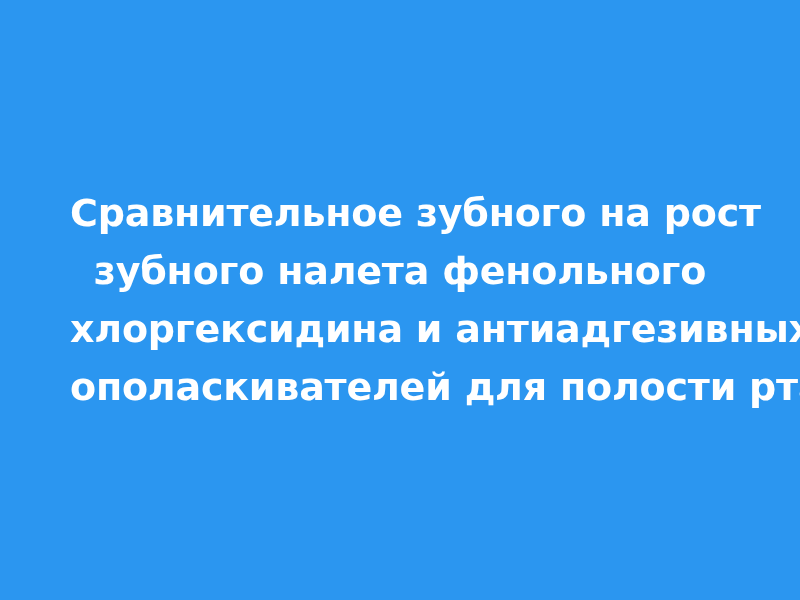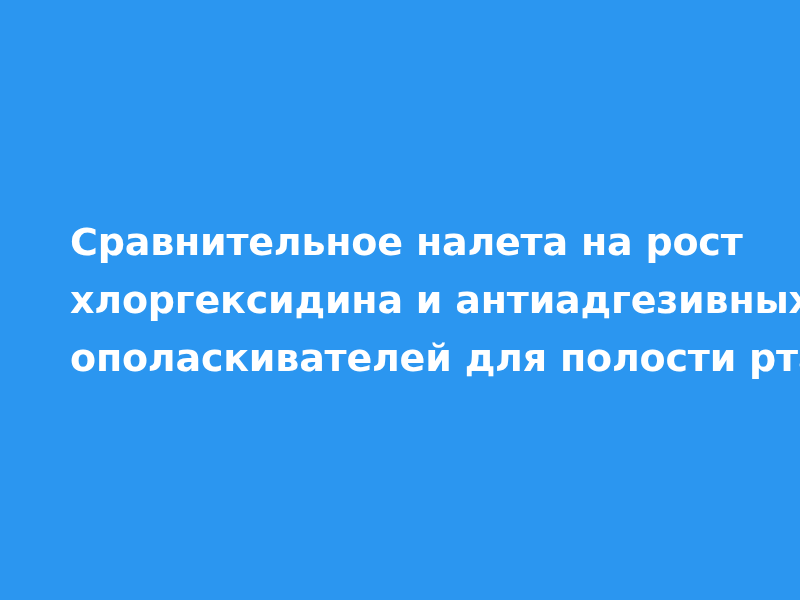--- a/index.html
+++ b/index.html
@@ -41,18 +41,19 @@
     white-space: nowrap;
     -webkit-font-smoothing: antialiased;
   }
 </style>
 </head>
 <body style="background: rgb(43, 150, 240);">
 
 <div id="title-card" style="background: rgb(43, 150, 240);">
 
   <h1 id="title-block">
-    <span class="title-line" style="color: rgb(255, 255, 255);">Сравнительное налета на рост</span>
+    <span class="title-line" style="color: rgb(255, 255, 255);">Сравнительное зубного на рост</span>
+    <span class="title-line" style="color: rgb(255, 255, 255);">зубного налета фенольного</span>
     <span class="title-line" style="color: rgb(255, 255, 255);">хлоргексидина и антиадгезивных</span>
     <span class="title-line" style="color: rgb(255, 255, 255);">ополаскивателей для полости рта</span>
   </h1>
 
 </div>
 
 </body></html>

